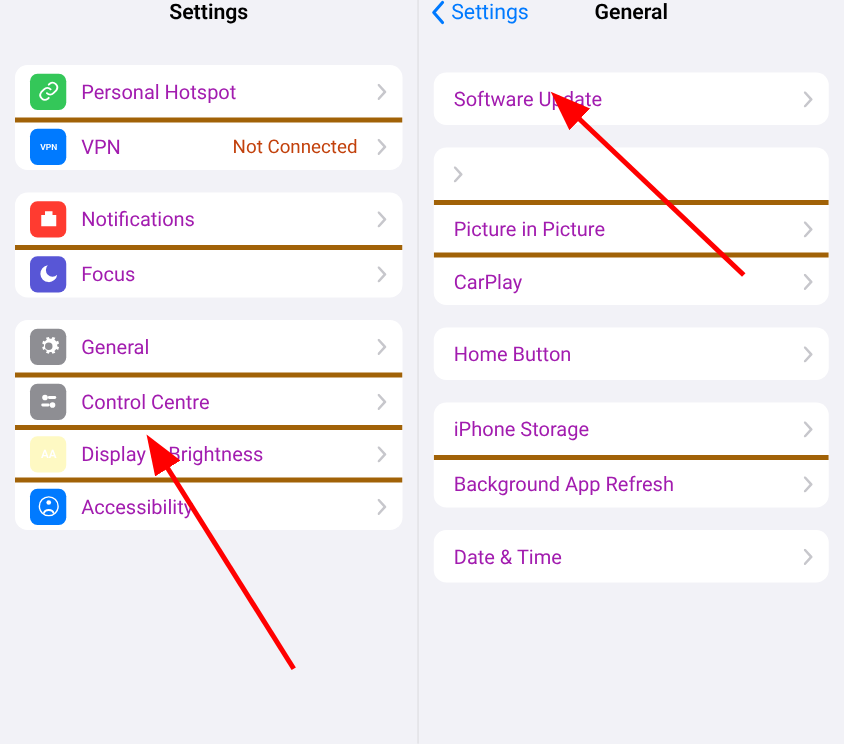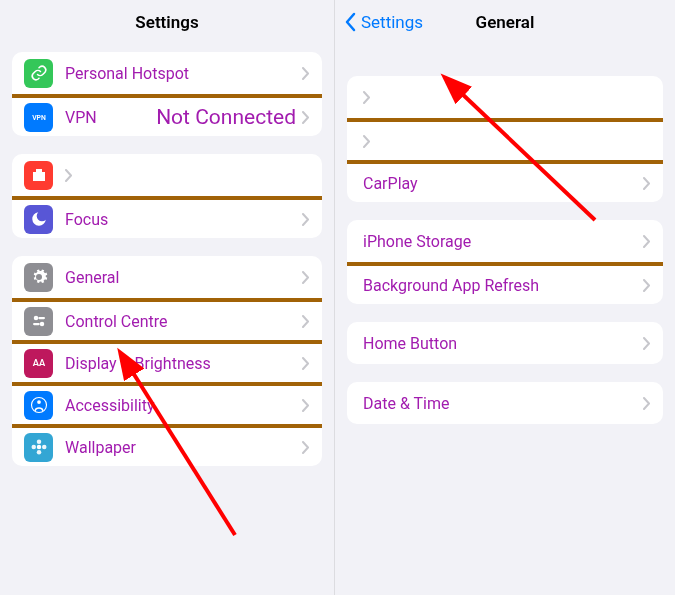--- a/index.html
+++ b/index.html
@@ -1,31 +1,31 @@
 <!DOCTYPE html>
 <html><head>
 <meta charset="utf-8">
 <style>
 *{box-sizing:border-box;margin:0;padding:0;font-family:-apple-system,BlinkMacSystemFont,"Segoe UI",Roboto,Helvetica,Arial,sans-serif;}
 body{width:675px;height:595px;overflow:hidden;background:#f2f2f7;}
 .screen{display:flex;height:595px;}
 .panel{background:#f2f2f7;height:100%;overflow:hidden;}
 .panel-left{width:335px;border-right:1px solid #dcdce0;}
 .panel-right{width:340px;}
-.nav{height:44px;display:flex;align-items:center;justify-content:center;position:relative;}
+.nav{height:44px;display:flex;justify-content:center;position:relative;}
 .nav-title{font-weight:600;font-size:17px;}
 .back{position:absolute;left:10px;display:flex;align-items:center;color:#007aff;font-size:17px;cursor:pointer;}
 .back svg{width:12px;height:20px;margin-right:4px;}
 .group{background:#fff;border-radius:10px;margin:8px 12px 18px 12px;overflow:hidden;}
 .row{display:flex;align-items:center;height:42px;padding:0 12px;position:relative;cursor:pointer;}
 .row+.row{border-top:4px solid #a16207;}
 .icon-box{width:29px;height:29px;border-radius:6px;display:flex;align-items:center;justify-content:center;margin-right:12px;flex-shrink:0;}
 .icon-box svg{width:18px;height:18px;fill:#fff;}
 .label{flex:1;font-size:16px;color:#a21caf;}
-.value{font-size:21px;color:#a21caf;margin-right:6px;}
+.value{font-size:15px;color:#c2410c;margin-right:16px;}
 .chev{width:8px;height:13px;flex-shrink:0;}
 .chev path{stroke:#c7c7cc;stroke-width:2;fill:none;stroke-linecap:round;stroke-linejoin:round;}
 .row-plain{padding-left:16px;}
 .row-plain .label{font-size:16px;}
 .panel-right .group{margin:14px 12px 18px 12px;}
 .arrow-annot{position:absolute;pointer-events:none;}
 .arrow-annot svg{overflow:visible;}
 </style>
 </head>
 <body>
@@ -62,20 +62,21 @@
           </svg>
         </div>
       </div>
     <div class="group" id="lg2">
         <div class="row">
           <div class="icon-box" style="background: rgb(255, 59, 48);">
             <svg viewBox="0 0 24 24">
               <path d="M4 8h16v12H4z M8 4h8v4H8z" fill="#fff"></path>
             </svg>
           </div>
+          <div class="label">Notifications</div>
           <svg class="chev" viewBox="0 0 8 13">
             <path d="M1 1l5 5.5L1 12"></path>
           </svg>
         </div>
         <div class="row">
           <div class="icon-box" style="background: rgb(88, 86, 214);">
             <svg viewBox="0 0 24 24">
               <path d="M21 13A9 9 0 1 1 11 3a7 7 0 0 0 10 10z" fill="#fff"></path>
             </svg>
           </div>
@@ -105,109 +106,101 @@
               <circle cx="16" cy="16" r="3" fill="#fff"></circle>
               <rect x="4" y="14.5" width="9" height="3" rx="1.5" fill="#fff"></rect>
             </svg>
           </div>
           <div class="label">Control Centre</div>
           <svg class="chev" viewBox="0 0 8 13">
             <path d="M1 1l5 5.5L1 12"></path>
           </svg>
         </div>
         <div class="row">
-          <div class="icon-box" style="background: #be185d;">
+          <div class="icon-box" style="background: #fef9c3;">
             <svg viewBox="0 0 29 29">
               <text x="14.5" y="20" text-anchor="middle" fill="#fff" font-size="15" font-weight="600" font-family="-apple-system">AA</text>
             </svg>
           </div>
           <div class="label">Display &amp; Brightness</div>
           <svg class="chev" viewBox="0 0 8 13">
             <path d="M1 1l5 5.5L1 12"></path>
           </svg>
         </div>
         <div class="row">
           <div class="icon-box" style="background: rgb(0, 122, 255);">
             <svg viewBox="0 0 24 24">
               <circle cx="12" cy="12" r="10" fill="none" stroke="#fff" stroke-width="1.5"></circle>
               <circle cx="12" cy="8" r="2.5" fill="#fff"></circle>
               <path d="M7 19c1-4 9-4 10 0" stroke="#fff" stroke-width="2" fill="none" stroke-linecap="round"></path>
             </svg>
           </div>
           <div class="label">Accessibility</div>
-          <svg class="chev" viewBox="0 0 8 13">
-            <path d="M1 1l5 5.5L1 12"></path>
-          </svg>
-        </div>
-        <div class="row">
-          <div class="icon-box" style="background: rgb(51, 166, 212);">
-            <svg viewBox="0 0 24 24">
-              <circle cx="12" cy="12" r="3" fill="#fff"></circle>
-              <circle cx="12" cy="5" r="3" fill="#fff" opacity="0.9"></circle>
-              <circle cx="12" cy="19" r="3" fill="#fff" opacity="0.9"></circle>
-              <circle cx="5" cy="12" r="3" fill="#fff" opacity="0.9"></circle>
-              <circle cx="19" cy="12" r="3" fill="#fff" opacity="0.9"></circle>
-            </svg>
-          </div>
-          <div class="label">Wallpaper</div>
           <svg class="chev" viewBox="0 0 8 13">
             <path d="M1 1l5 5.5L1 12"></path>
           </svg>
         </div>
       </div>
   </div>
 
   <div class="panel panel-right">
     <div class="nav">
       <div class="back">
         <svg viewBox="0 0 12 20">
             <path d="M9 2 L2 10 L9 18" stroke="#007aff" stroke-width="2.5" fill="none" stroke-linecap="round" stroke-linejoin="round"></path>
           </svg>
         <span>Settings</span>
       </div>
       <div class="nav-title">General</div>
     </div>
 
     <div class="group" id="rg1">
+        <div class="row row-plain">
+          <div class="label">Software Update</div>
+          <svg class="chev" viewBox="0 0 8 13">
+            <path d="M1 1l5 5.5L1 12"></path>
+          </svg>
+        </div>
       </div>
     <div class="group" id="rg2">
         <div class="row row-plain">
           <svg class="chev" viewBox="0 0 8 13">
             <path d="M1 1l5 5.5L1 12"></path>
           </svg>
         </div>
         <div class="row row-plain">
+          <div class="label">Picture in Picture</div>
           <svg class="chev" viewBox="0 0 8 13">
             <path d="M1 1l5 5.5L1 12"></path>
           </svg>
         </div>
         <div class="row row-plain">
           <div class="label">CarPlay</div>
           <svg class="chev" viewBox="0 0 8 13">
             <path d="M1 1l5 5.5L1 12"></path>
           </svg>
         </div>
       </div>
+    <div class="group" id="rg3">
+        <div class="row row-plain">
+          <div class="label">Home Button</div>
+          <svg class="chev" viewBox="0 0 8 13">
+            <path d="M1 1l5 5.5L1 12"></path>
+          </svg>
+        </div>
+      </div>
     <div class="group" id="rg4">
         <div class="row row-plain">
           <div class="label">iPhone Storage</div>
           <svg class="chev" viewBox="0 0 8 13">
             <path d="M1 1l5 5.5L1 12"></path>
           </svg>
         </div>
         <div class="row row-plain">
           <div class="label">Background App Refresh</div>
-          <svg class="chev" viewBox="0 0 8 13">
-            <path d="M1 1l5 5.5L1 12"></path>
-          </svg>
-        </div>
-      </div>
-    <div class="group" id="rg3">
-        <div class="row row-plain">
-          <div class="label">Home Button</div>
           <svg class="chev" viewBox="0 0 8 13">
             <path d="M1 1l5 5.5L1 12"></path>
           </svg>
         </div>
       </div>
     <div class="group" id="rg5">
         <div class="row row-plain">
           <div class="label">Date &amp; Time</div>
           <svg class="chev" viewBox="0 0 8 13">
             <path d="M1 1l5 5.5L1 12"></path>

